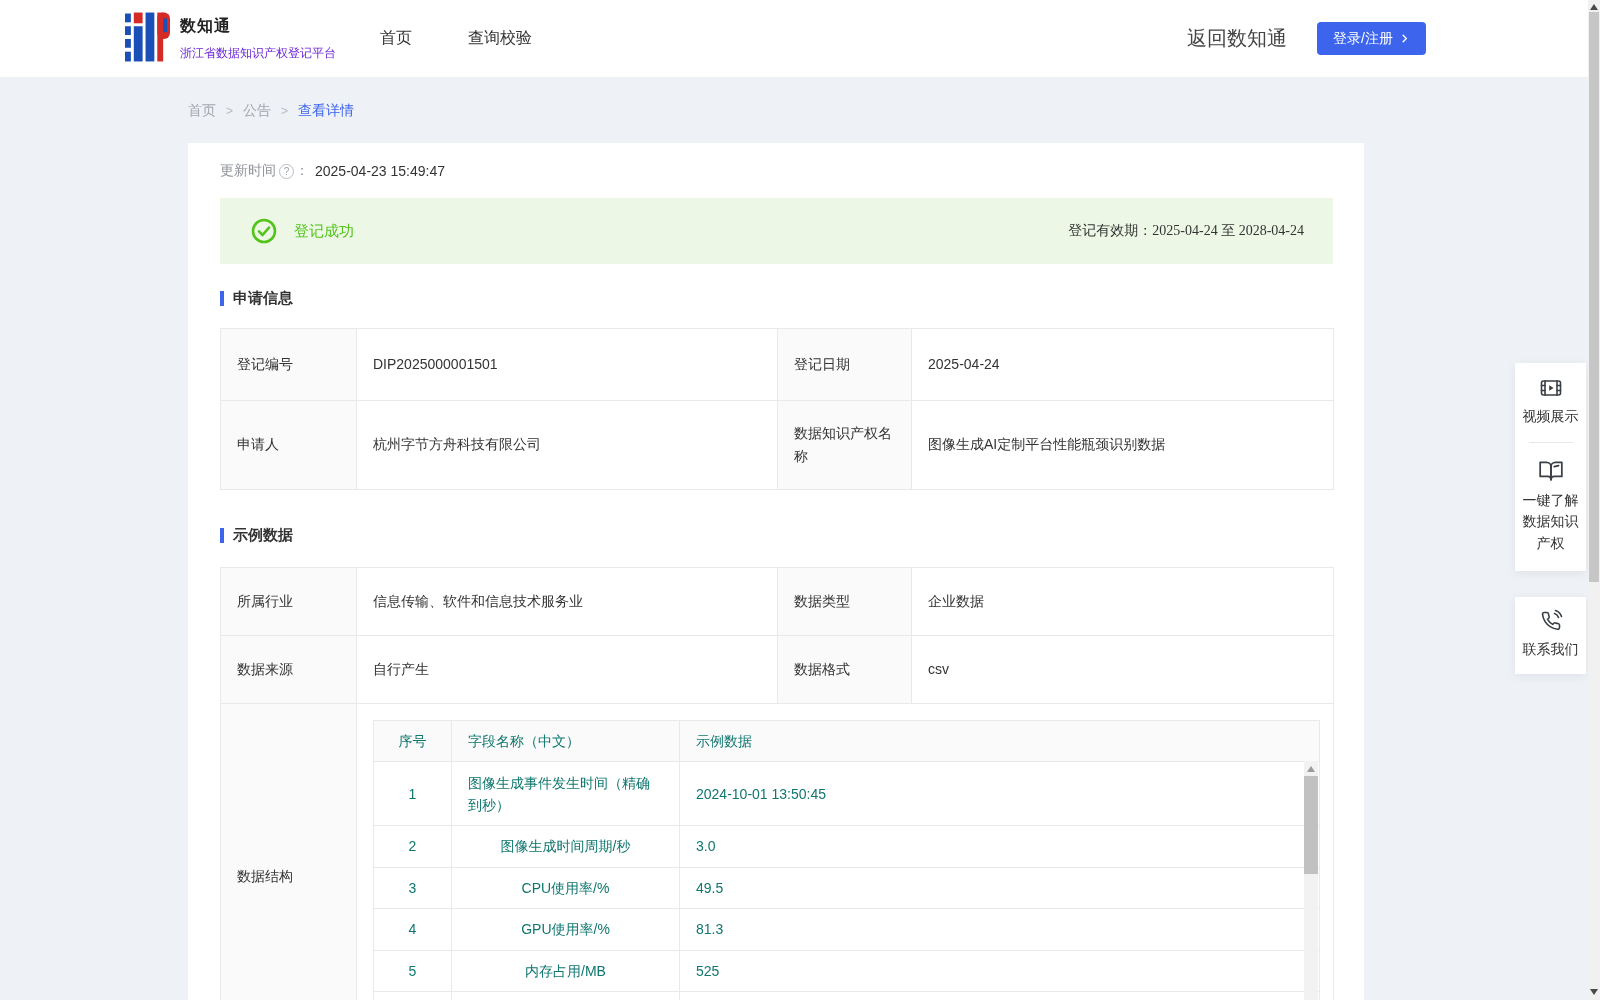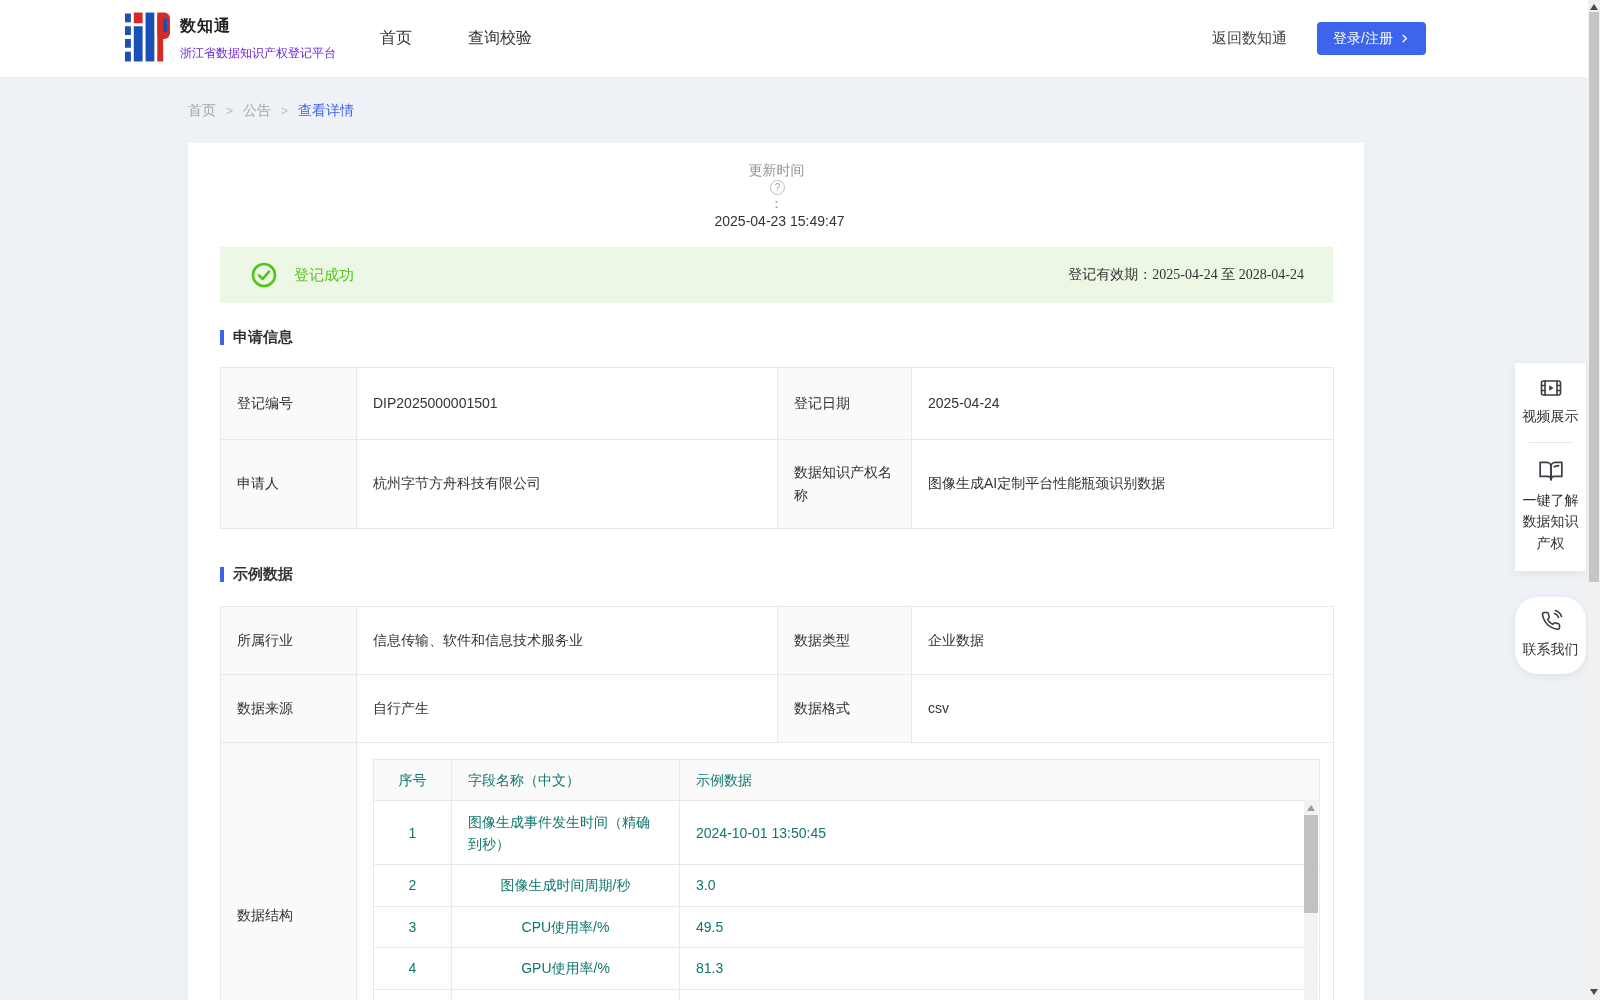--- a/index.html
+++ b/index.html
@@ -8,43 +8,43 @@
 
   
   .header { height:78px; background:#fff; display:flex; align-items:center;
             padding:0 174px 0 125px; border-bottom:1px solid #f0f0f0; }
   .brand { display:flex; align-items:center; gap:10px; }
   .brand-texts .brand-name { font-size:16px; font-weight:bold; color:#222; letter-spacing:1px; }
   .brand-texts .brand-sub { font-size:12px; color:#6d28d9; margin-top:8px; }
   .nav { display:flex; gap:56px; margin-left:44px; }
   .nav-item { font-size:16px; color:#333; cursor:pointer; }
   .header-right { margin-left:auto; display:flex; align-items:center; gap:30px; }
-  .back-link { font-size:15px; color:#444; cursor:pointer; }
+  .back-link { font-size:20px; color:#444; cursor:pointer; }
   .login-btn { background:#3d64ed; color:#fff; font-size:14px; height:33px;
                padding:0 16px; border:none; border-radius:4px; display:flex;
                align-items:center; gap:6px; cursor:pointer; }
 
   
   .breadcrumb { margin:24px 0 0 188px; font-size:14px; color:#a3a7ad;
                 display:flex; align-items:center; gap:10px; }
   .breadcrumb .crumb { cursor:pointer; }
   .breadcrumb .sep { color:#b7bbc2; font-size:12px; }
   .breadcrumb .current { color:#3d64ed; }
 
   
   .card { width:1176px; margin:23px 0 0 188px; background:#fff;
           padding:19px 31px 60px 32px; min-height:900px; }
 
-  .update-row { font-size:14px; color:#8f9399; display:flex; align-items:center;flex-direction:column; }
+  .update-row { font-size:14px; color:#8f9399; display:flex; align-items:center; }
   .help-icon { width:15px; height:15px; border:1px solid #b9bdc3; border-radius:50%;
                font-size:10px; color:#9aa0a6; display:inline-flex; align-items:center;
                justify-content:center; margin:0 1px 0 3px; }
   .update-value { color:#333; margin-left:6px; }
 
-  .banner { margin-top:18px; height:56px; background:#ecf7e5; display:flex;
+  .banner { margin-top:18px; height:66px; background:#ecf7e5; display:flex;
             align-items:center; padding:0 29px 0 31px; }
   .banner-status { display:flex; align-items:center; gap:17px; }
   .banner-status .status-text { font-size:15px; color:#52c41a; }
   .banner-validity { margin-left:auto; font-size:14px; color:#333; }
   .banner-validity .val { font-family:"Liberation Serif","DejaVu Serif",serif; }
 
   .section-heading { margin-top:25px; display:flex; align-items:center; gap:9px; }
   .section-bar { width:4px; height:15px; background:#3d64ed; }
   .section-title { font-size:15px; font-weight:bold; color:#333; }
 
@@ -78,21 +78,21 @@
       border-bottom:6px solid #4a4a4a; }
   .page-scrollbar .thumb { width:10px; margin:0 auto; height:570px; background:#c6c6c6; }
   .page-scrollbar .arrow-down { position:absolute; bottom:5px; left:2px; width:0; height:0;
       border-left:4px solid transparent; border-right:4px solid transparent;
       border-top:6px solid #4a4a4a; }
 
   
   .float-card { position:fixed; left:1515px; width:71px; background:#fff;
                 box-shadow:0 2px 10px rgba(0,0,0,.07); text-align:center; z-index:40; }
   .float-card-1 { top:363px; padding:13px 4px 16px 4px; }
-  .float-card-2 { top:597px; padding:12px 4px 13px 4px;border-radius:23px; }
+  .float-card-2 { top:597px; padding:12px 4px 13px 4px; }
   .float-item { cursor:pointer; }
   .float-item .ficon { display:block; margin:0 auto 6px auto; }
   .float-item .flabel { font-size:14px; color:#333; line-height:1.55; }
   .float-divider { width:44px; height:1px; background:#e8e8e8; margin:14px auto 15px auto; }
 </style>
 </head>
 <body>
 
 <div class="header">
   <div class="brand">

